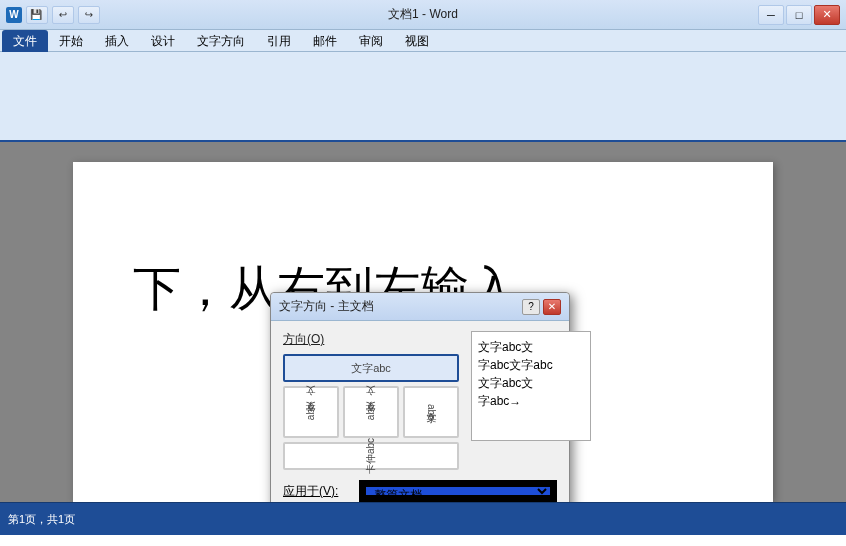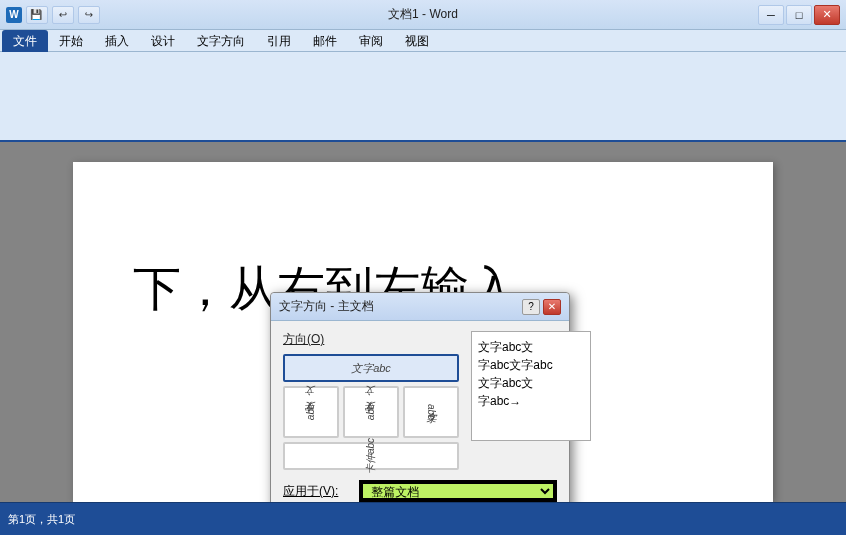--- a/index.html
+++ b/index.html
@@ -221,21 +221,20 @@
     }
     .direction-option {
       border: 2px solid #ccc;
       border-radius: 2px;
       background: white;
       display: flex;
       align-items: center;
       justify-content: center;
       cursor: pointer;
       padding: 4px;
-      font-style: italic;
     }
     .direction-option.selected {
       border: 2px solid #1e4d96;
       background: #dde8f8;
     }
     
     .dir-horiz {
       height: 28px;
       width: 100%;
     }
@@ -275,22 +274,22 @@
     }
     .apply-label {
       font-size: 12px;
       white-space: nowrap;
       text-decoration: underline;
     }
     .apply-select {
       flex: 1;
       height: 22px;
       font-size: 12px;
-      border: 4px solid #000000;
-      background: #bef264;
+      border: 7px solid #000000;
+      background: #1d4ed8;
       padding: 0 4px;
     }
 
     
     .vert-text-1 {
       writing-mode: vertical-rl;
       transform: rotate(180deg);
       font-size: 10px;
       color: #444;
     }

